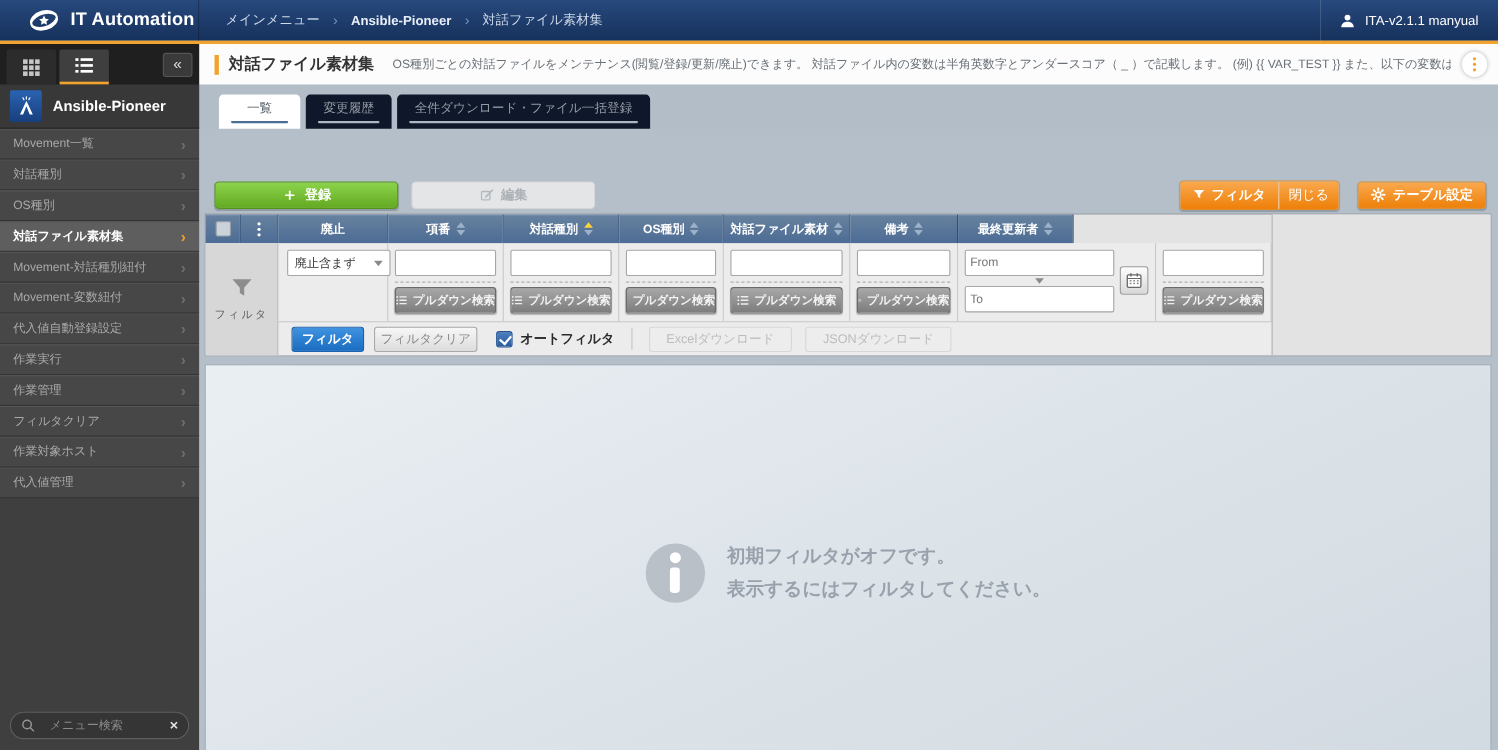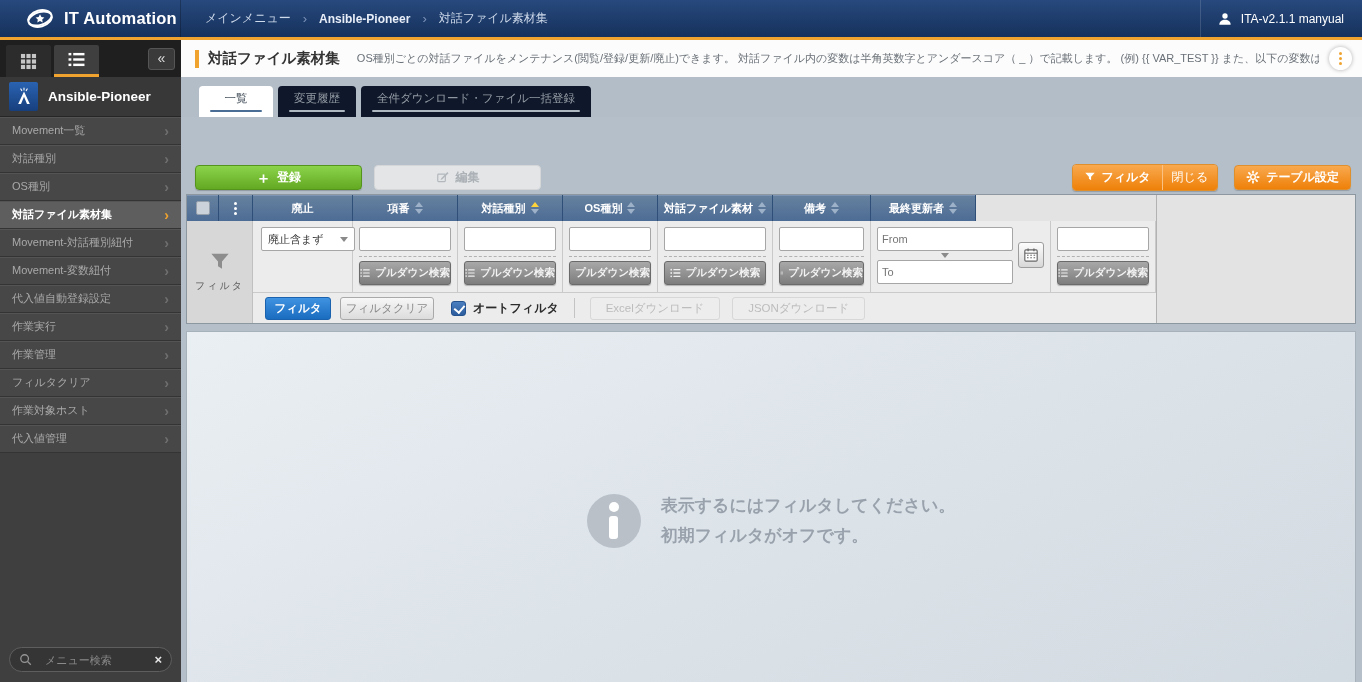--- a/index.html
+++ b/index.html
@@ -520,18 +520,18 @@
             </div>
           </div>
         </div>
       </div>
       <div class="table-filler"></div>
     </div>
 
     <div class="empty-panel">
       <div class="info-icon"></div>
       <div class="empty-text">
+        <div>初期フィルタがオフです。</div>
         <div>表示するにはフィルタしてください。</div>
-        <div>初期フィルタがオフです。</div>
       </div>
     </div>
   </div>
 </div>
 
 </body></html>

